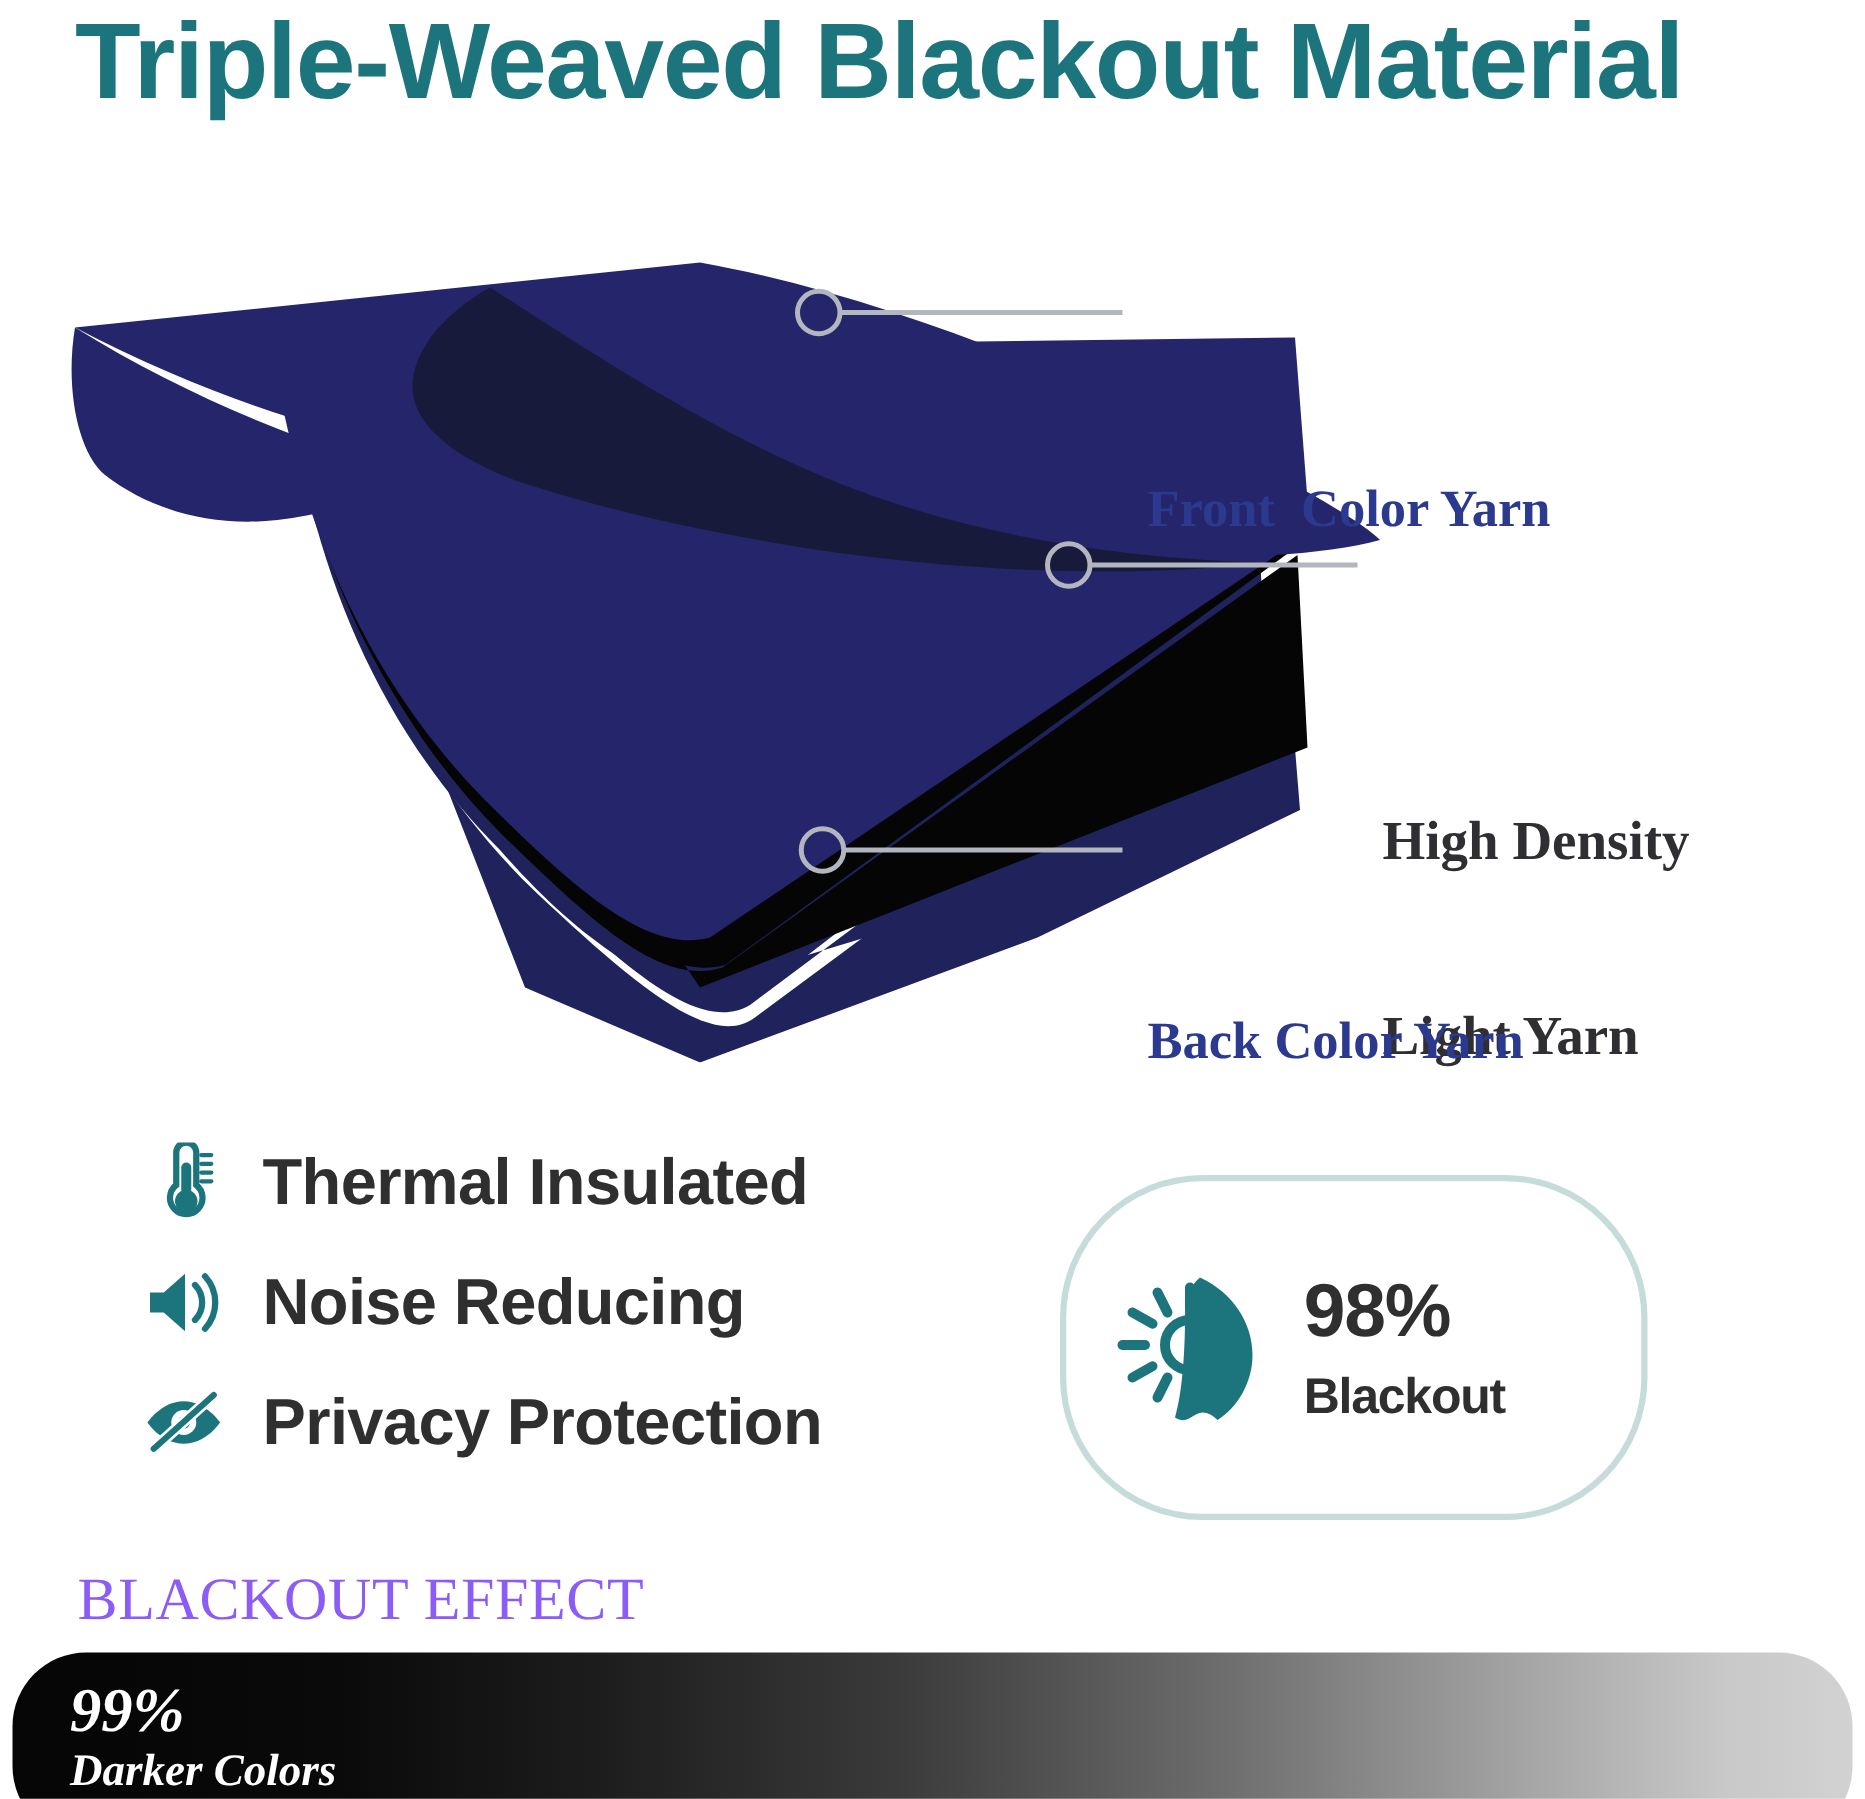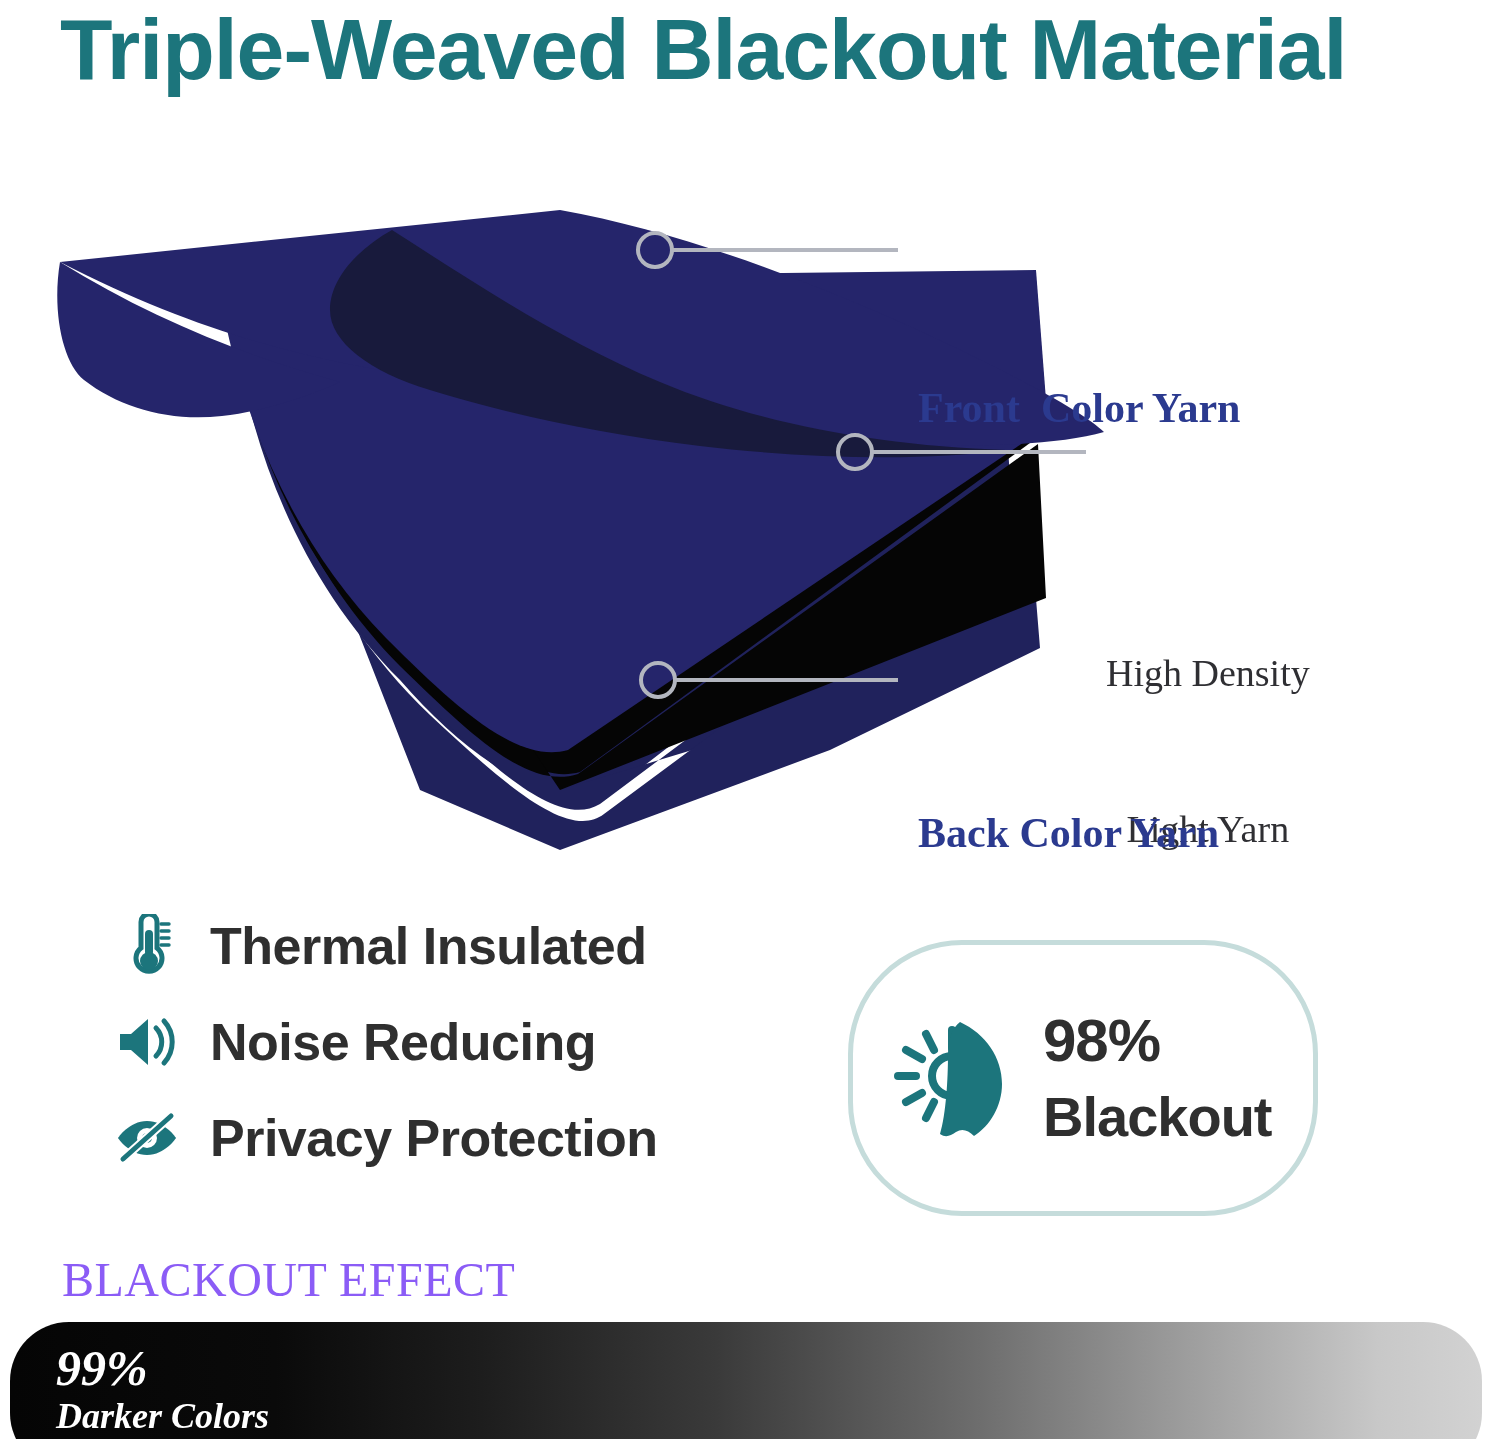--- a/index.html
+++ b/index.html
@@ -31,43 +31,42 @@
     white-space: nowrap;
   }
 
   
   .diagram {
     position: absolute;
     left: 0px;
     top: 150px;
     width: 1492px;
     height: 700px;
-    text-align: center;
   }
   .diagram svg { display: block; }
 
   .callout-label {
     position: absolute;
     font-family: "Liberation Serif", serif;
     font-weight: bold;
     color: #2b3a8f;
     font-size: 42px;
     line-height: 52px;
     white-space: pre;
   }
   .callout-front { left: 918px; top: 232px; }
   .callout-back  { left: 918px; top: 657px; }
   .callout-mid {
     position: absolute;
     left: 1106px;
     top: 393px;
     font-family: "Liberation Serif", serif;
-    font-weight: normal;
+    font-weight: bold;
     color: #2f2f33;
-    font-size: 38px;
+    font-size: 44px;
     line-height: 52px;
     white-space: pre;
   }
   .callout-mid span { display: block; }
 
   
   .features {
     position: absolute;
     left: 108px;
     top: 898px;
@@ -124,21 +123,21 @@
     font-weight: bold;
     color: #2f2f2f;
     line-height: 1.0;
   }
   .badge-pct {
     font-size: 60px;
     display: block;
     letter-spacing: -1px;
   }
   .badge-word {
-    font-size: 56px;
+    font-size: 40px;
     display: block;
     margin-top: 18px;
     letter-spacing: -1px;
   }
 
   
   .effect-heading {
     position: absolute;
     left: 62px;
     top: 1252px;

